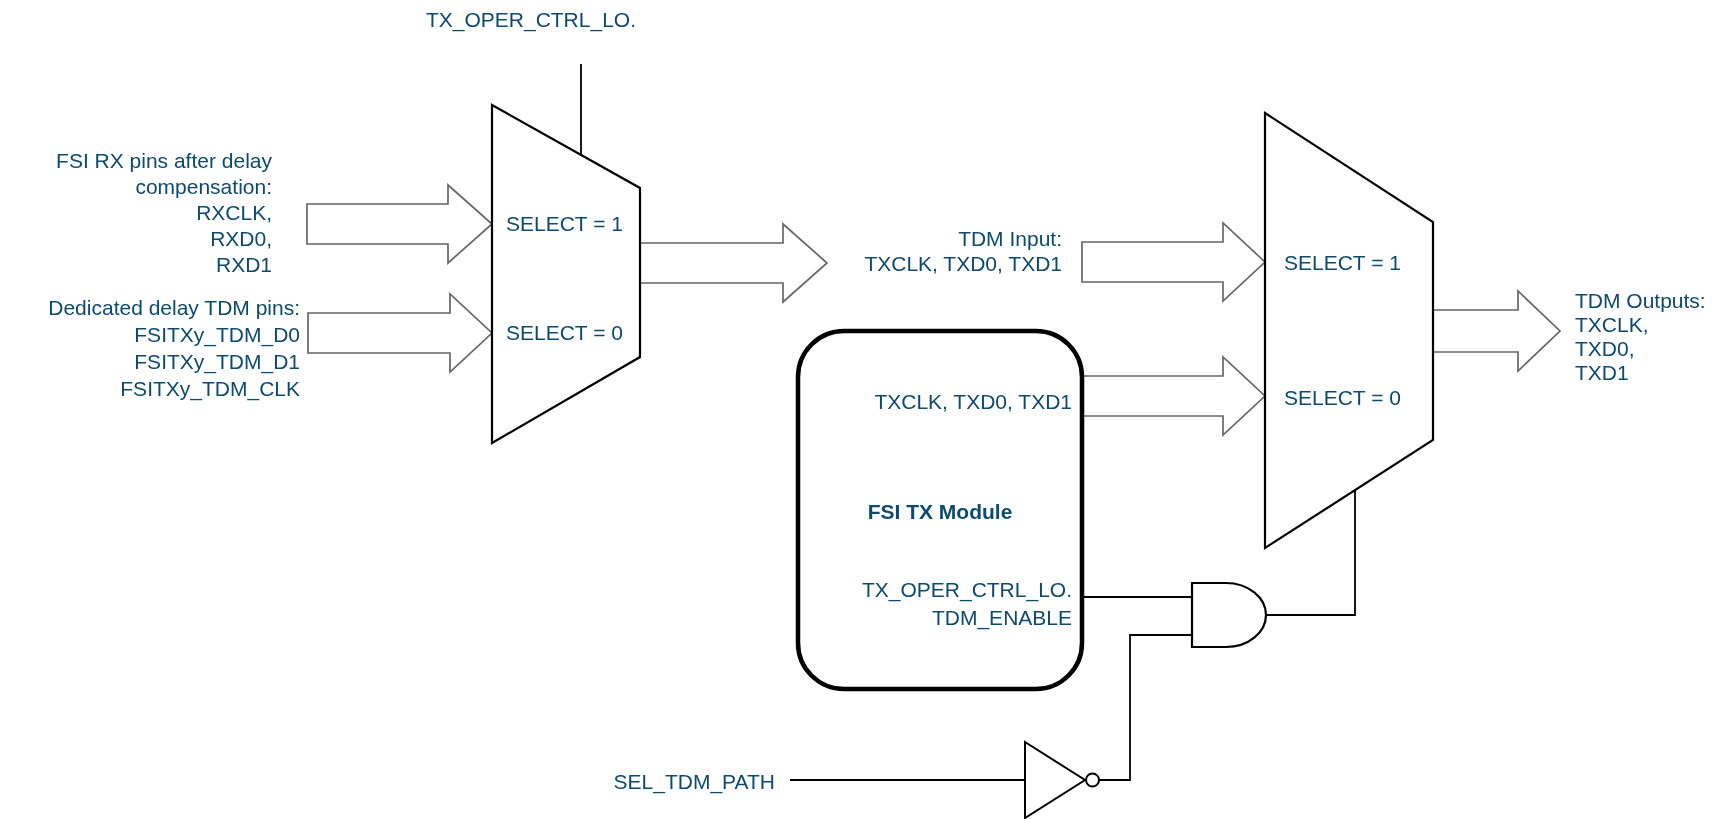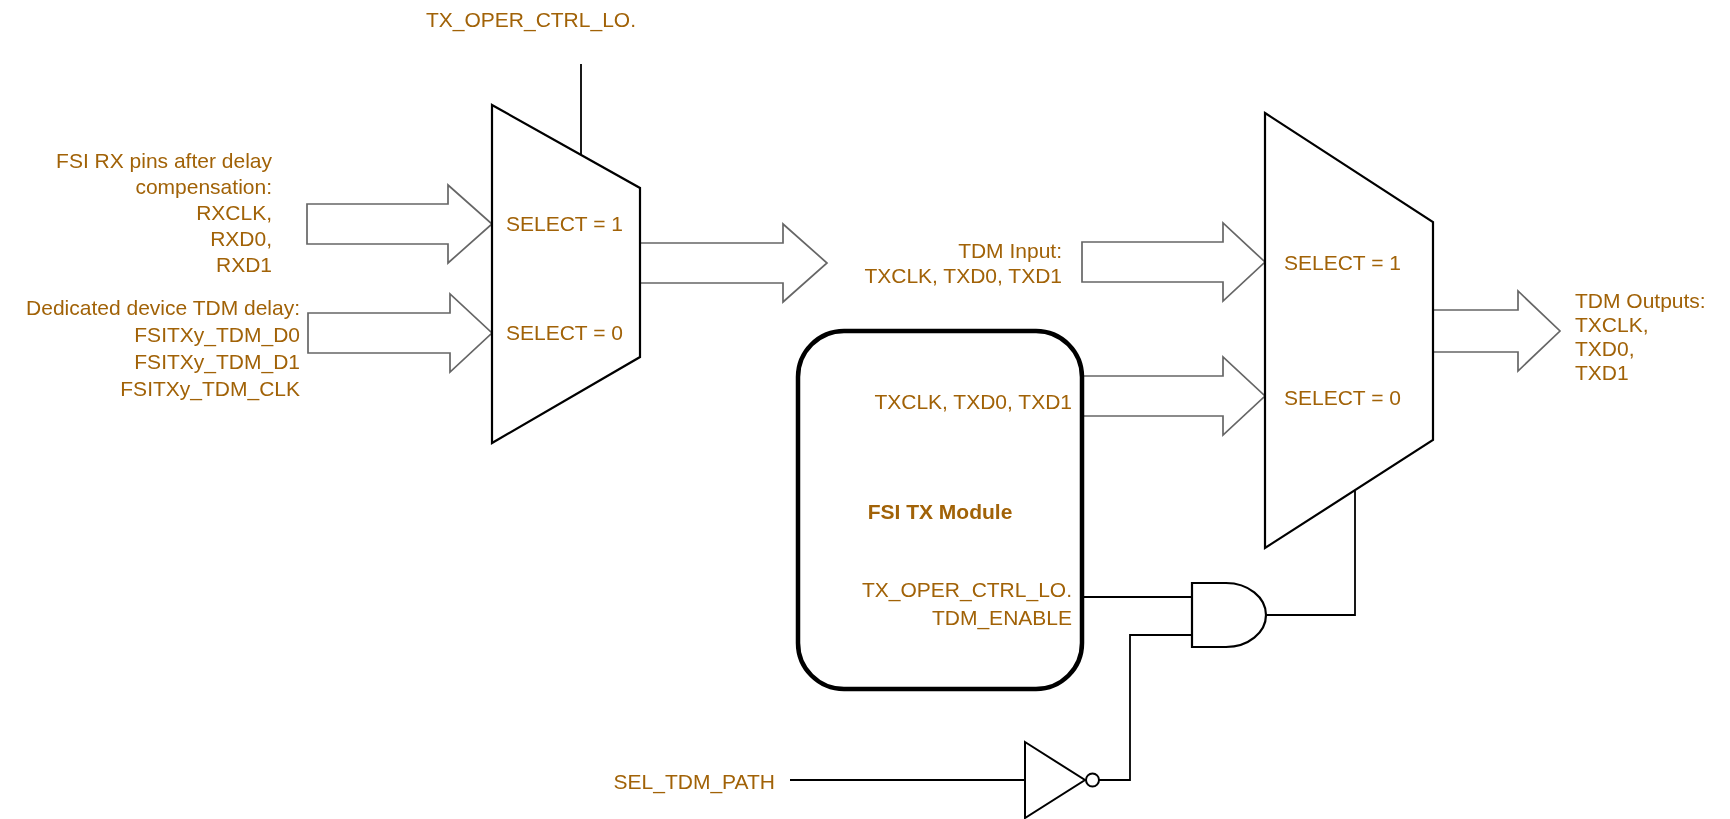--- a/index.html
+++ b/index.html
@@ -10,21 +10,21 @@
     font-family:"Liberation Sans", sans-serif;
     color:#000;
     overflow:hidden;
   }
   #diagram-svg{position:absolute;left:0;top:0;}
   .label{
     position:absolute;
     font-size:21px;
     line-height:25px;
     white-space:nowrap;
-    color:#a16207;
+    color:#0c4a6e;
   }
   .r{text-align:right;}
   .c{text-align:center;}
   .l{text-align:left;}
 </style>
 </head>
 <body>
 
 <div id="stage">
 
@@ -65,30 +65,30 @@
 
   <div class="label r" style="right:1458px; top:148px; line-height:26px;">
     <div>FSI RX pins after delay</div>
     <div>compensation:</div>
     <div>RXCLK,</div>
     <div>RXD0,</div>
     <div>RXD1</div>
   </div>
 
   <div class="label r" style="right:1430px; top:294px; line-height:27px;">
-    <div>Dedicated device TDM delay:</div>
+    <div>Dedicated delay TDM pins:</div>
     <div>FSITXy_TDM_D0</div>
     <div>FSITXy_TDM_D1</div>
     <div>FSITXy_TDM_CLK</div>
   </div>
 
   <div class="label l" style="left:506px; top:211px;">SELECT = 1</div>
   <div class="label l" style="left:506px; top:320px;">SELECT = 0</div>
 
-  <div class="label r" style="right:668px; top:238px; line-height:25px;">
+  <div class="label r" style="right:668px; top:226px; line-height:25px;">
     <div>TDM Input:</div>
     <div>TXCLK, TXD0, TXD1</div>
   </div>
 
   <div class="label r" style="right:658px; top:389px;">TXCLK, TXD0, TXD1</div>
   <div class="label c" style="left:798px; width:284px; top:499px;font-weight:bold;">FSI TX Module</div>
   <div class="label r" style="right:658px; top:576px; line-height:28px;">
     <div>TX_OPER_CTRL_LO.</div>
     <div>TDM_ENABLE</div>
   </div>

